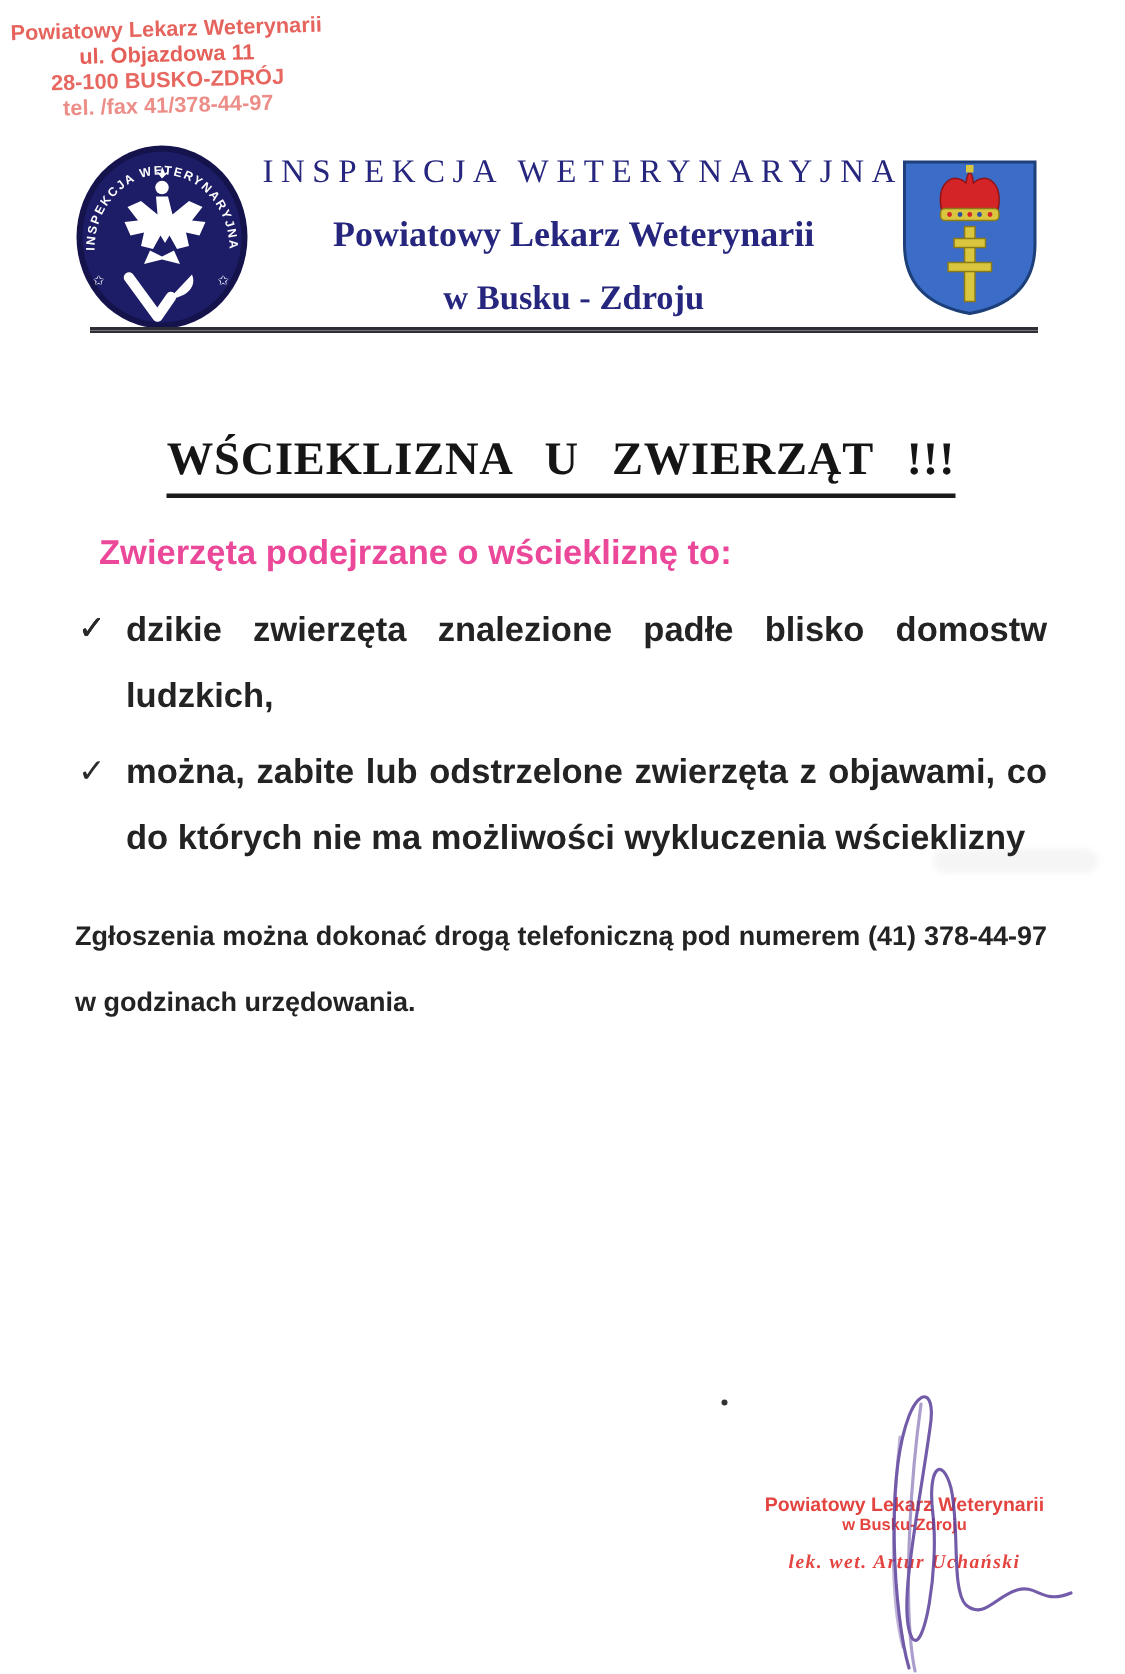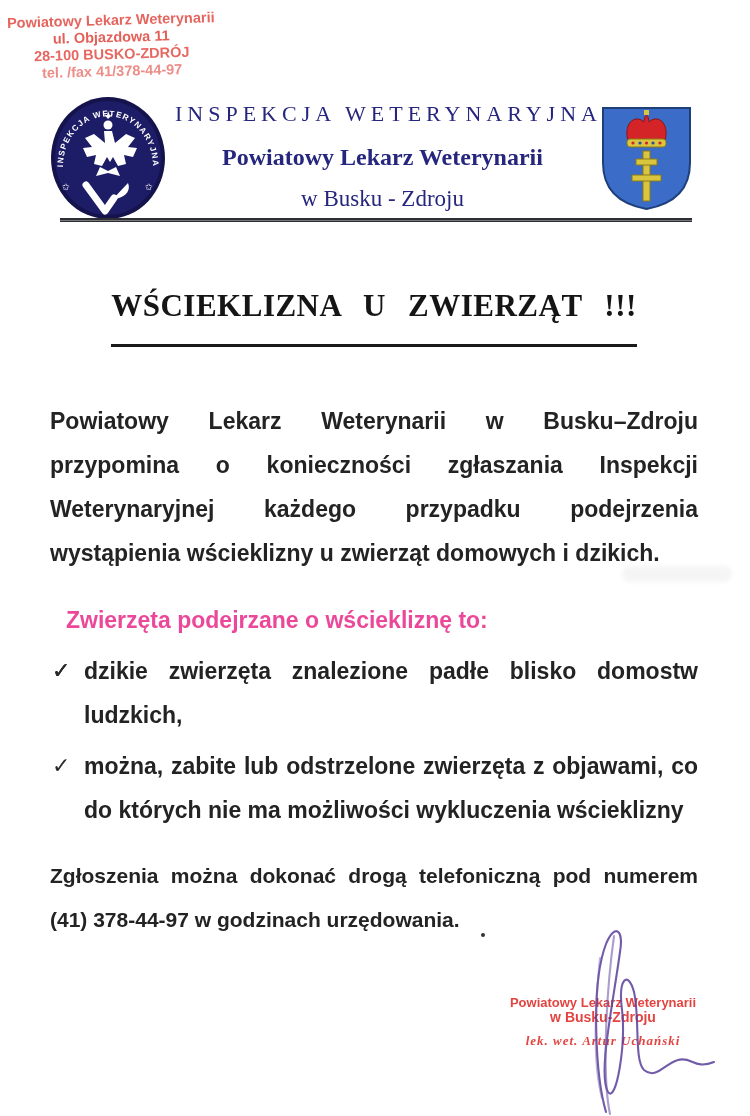--- a/index.html
+++ b/index.html
@@ -26,37 +26,37 @@
     position:absolute;left:0;top:93px;width:750px;height:128px;
   }
   .seal{position:absolute;left:48px;top:2px;width:120px;height:126px;}
   .head-text{
     position:absolute;left:175px;right:160px;top:8px;
     text-align:center;color:#26267e;
     font-family:"Liberation Serif", serif;
   }
   .head-line1{font-size:22px;letter-spacing:5px;font-weight:400;margin-bottom:17px;white-space:nowrap;}
   .head-line2{font-size:24px;font-weight:700;margin-bottom:15px;white-space:nowrap;}
-  .head-line3{font-size:23px;font-weight:400;white-space:nowrap;}
+  .head-line3{font-size:23px;font-weight:700;white-space:nowrap;}
   .arms{position:absolute;left:598px;top:12px;width:97px;height:108px;}
   .divider{
     position:absolute;left:60px;top:218px;width:632px;height:4px;
     background:linear-gradient(#2e2e36 0 2px,#777 2px 3px,#2e2e36 3px 4px);
   }
   
   .doc{
     position:absolute;left:50px;right:52px;top:222px;
   }
   .title-wrap{text-align:center;margin-top:66px;}
   .title{
     display:inline-block;
     font-family:"Liberation Serif", serif;
     font-weight:700;font-size:31px;color:#151515;
     letter-spacing:.5px;word-spacing:14px;
-    border-bottom:3px solid #1a1a1a;padding-bottom:20px;
+    border-bottom:3px solid #1a1a1a;padding-bottom:5px;
   }
   .intro{
     margin-top:52px;
     font-size:23px;font-weight:700;line-height:44px;
     text-align:justify;color:#232323;
   }
   .list-heading{
     margin-top:14px;
     font-size:23px;font-weight:700;line-height:44px;color:#ec4899;margin-left:16px;
   }
@@ -65,30 +65,30 @@
     position:relative;padding-left:34px;margin-bottom:7px;
     font-size:23px;font-weight:700;line-height:44px;
     text-align:justify;color:#232323;
   }
   ul.checks li .tick{
     position:absolute;left:2px;top:0;
     font-weight:400;font-size:22px;color:#2a2a2a;
   }
   .closing{
     margin-top:22px;
-    font-size:21px;font-weight:700;line-height:44px;
+    font-size:18px;font-weight:700;line-height:44px;
     text-align:justify;color:#232323;
   }
   
   .sig-stamp{
     position:absolute;left:508px;top:995px;width:190px;
     text-align:center;color:#e0302c;opacity:.9;
   }
   .sig-stamp .s1{font-size:13px;font-weight:700;line-height:15px;}
-  .sig-stamp .s2{font-size:14px;font-weight:700;line-height:15px;}
+  .sig-stamp .s2{font-size:11px;font-weight:700;line-height:15px;}
   .sig-stamp .s3{
     margin-top:8px;font-family:"Liberation Serif", serif;
     font-style:italic;font-size:13px;font-weight:700;letter-spacing:1px;
   }
   .sig-ink{position:absolute;left:548px;top:928px;width:170px;height:188px;}
   
   .smudge{
     position:absolute;left:622px;top:566px;width:110px;height:16px;
     background:rgba(120,120,120,.07);border-radius:8px;filter:blur(2px);
   }
@@ -164,21 +164,20 @@
   </div>
 </div>
 
 <div class="divider"></div>
 
 <div class="doc">
   <div class="title-wrap">
     <span class="title">WŚCIEKLIZNA U ZWIERZĄT !!!</span>
   </div>
 
-  <p class="intro">Powiatowy Lekarz Weterynarii w Busku–Zdroju przypomina o konieczności zgłaszania Inspekcji Weterynaryjnej każdego przypadku podejrzenia wystąpienia wścieklizny u zwierząt domowych i dzikich.</p>
 
   <div class="list-heading">Zwierzęta podejrzane o wściekliznę to:</div>
 
   <ul class="checks">
     <li>
       <span class="tick">✓</span>
     </li>
     <li>
       <span class="tick">✓</span>
     </li>

